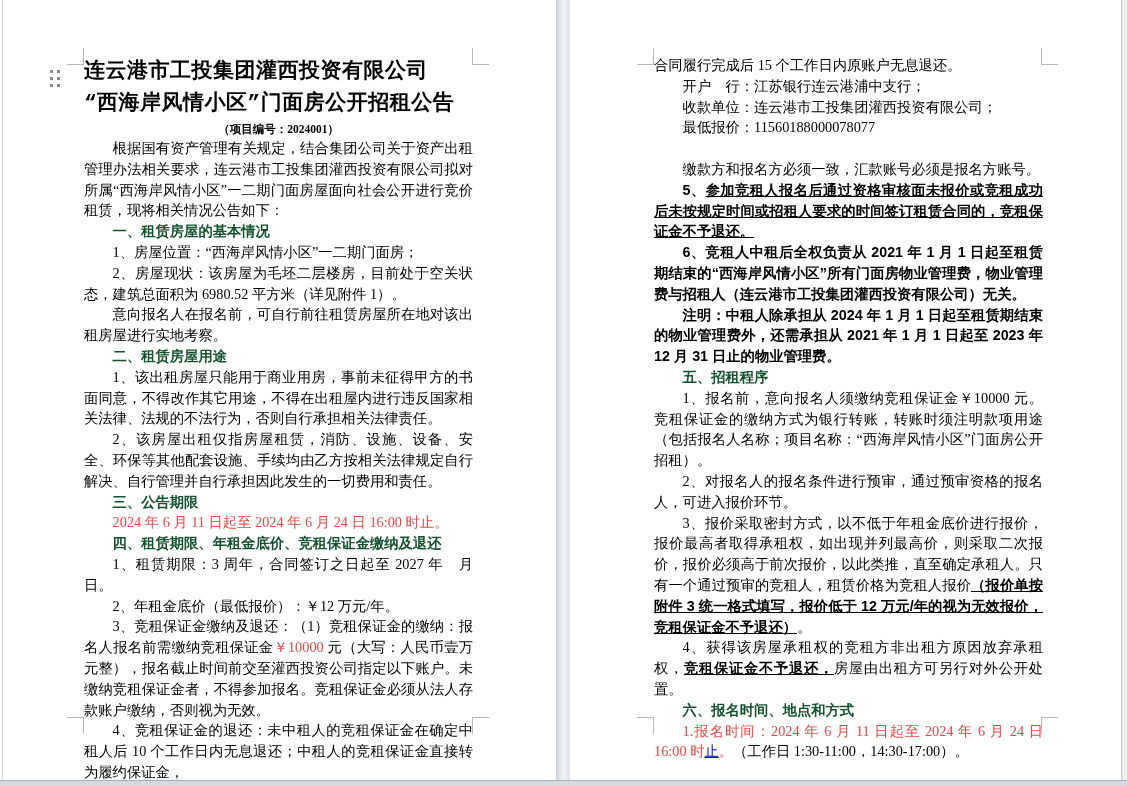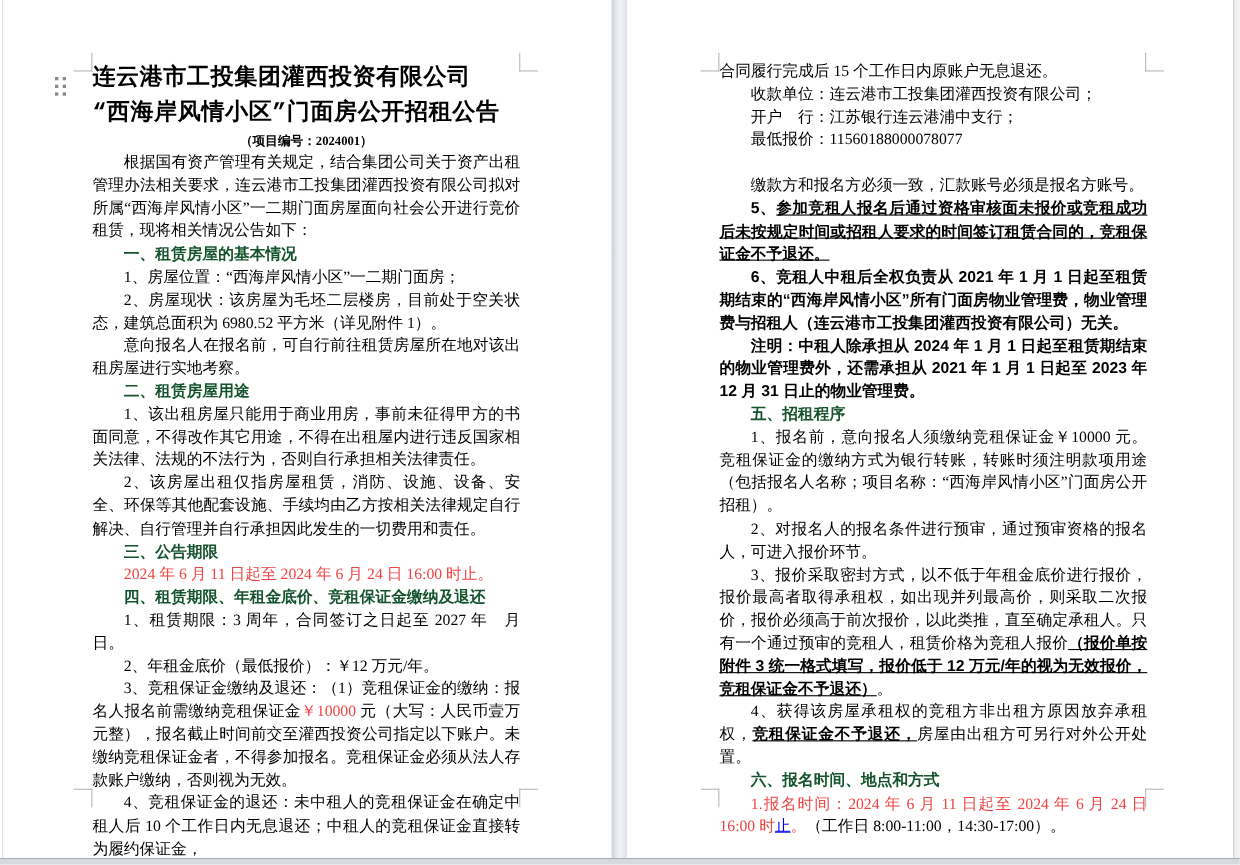--- a/index.html
+++ b/index.html
@@ -98,32 +98,32 @@
 
 <div class="page-divider"></div>
 
 <div class="page" id="page2">
   <div class="crop tl" style="left:67px;top:48px;"></div>
   <div class="crop tr" style="left:471px;top:48px;"></div>
   <div class="crop bl" style="left:67px;top:717px;"></div>
   <div class="crop br" style="left:471px;top:717px;"></div>
   <div class="content">
       <div class="para body"><span class="run-n">合同履行完成后 15 个工作日内原账户无息退还。</span></div>
+      <div class="para body indent"><span class="run-n">开户　行：江苏银行连云港浦中支行；</span></div>
       <div class="para body indent"><span class="run-n">收款单位：连云港市工投集团灌西投资有限公司；</span></div>
-      <div class="para body indent"><span class="run-n">开户　行：江苏银行连云港浦中支行；</span></div>
       <div class="para body indent"><span class="run-n">最低报价：11560188000078077</span></div>
       <div class="para blank">&nbsp;</div>
       <div class="para body indent"><span class="run-n">缴款方和报名方必须一致，汇款账号必须是报名方账号。</span></div>
       <div class="para body indent"><span class="run-b">5、</span><span class="run-bu">参加竞租人报名后通过资格审核面未报价或竞租成功后未按规定时间或招租人要求的时间签订租赁合同的，竞租保证金不予退还。</span></div>
       <div class="para body indent"><span class="run-b">6、竞租人中租后全权负责从 2021 年 1 月 1 日起至租赁期结束的“西海岸风情小区”所有门面房物业管理费，物业管理费与招租人（连云港市工投集团灌西投资有限公司）无关。</span></div>
       <div class="para body indent"><span class="run-b">注明：中租人除承担从 2024 年 1 月 1 日起至租赁期结束的物业管理费外，还需承担从 2021 年 1 月 1 日起至 2023 年 12 月 31 日止的物业管理费。</span></div>
       <div class="para heading indent"><span class="run-n">五、招租程序</span></div>
       <div class="para body indent"><span class="run-n">1、报名前，意向报名人须缴纳竞租保证金￥10000 元。竞租保证金的缴纳方式为银行转账，转账时须注明款项用途（包括报名人名称；项目名称：“西海岸风情小区”门面房公开招租）。</span></div>
       <div class="para body indent"><span class="run-n">2、对报名人的报名条件进行预审，通过预审资格的报名人，可进入报价环节。</span></div>
       <div class="para body indent"><span class="run-n">3、报价采取密封方式，以不低于年租金底价进行报价，报价最高者取得承租权，如出现并列最高价，则采取二次报价，报价必须高于前次报价，以此类推，直至确定承租人。只有一个通过预审的竞租人，租赁价格为竞租人报价</span><span class="run-bu">（报价单按附件 3 统一格式填写，报价低于 12 万元/年的视为无效报价，竞租保证金不予退还）</span><span class="run-n">。</span></div>
       <div class="para body indent"><span class="run-n">4、获得该房屋承租权的竞租方非出租方原因放弃承租权，</span><span class="run-bu">竞租保证金不予退还，</span><span class="run-n">房屋由出租方可另行对外公开处置。</span></div>
       <div class="para heading indent"><span class="run-n">六、报名时间、地点和方式</span></div>
-      <div class="para body indent"><span class="run-blue">1.报名时间：2024 年 6 月 11 日起至 2024 年 6 月 24 日 16:00 时</span><span class="run-blueu">止</span><span class="run-blue">。</span><span class="run-n">（工作日 8:00-11:00，14:30-17:00）。</span></div>
+      <div class="para body indent"><span class="run-blue">1.报名时间：2024 年 6 月 11 日起至 2024 年 6 月 24 日 16:00 时</span><span class="run-blueu">止</span><span class="run-blue">。</span><span class="run-n">（工作日 1:30-11:00，14:30-17:00）。</span></div>
     </div>
 </div>
 
 <div class="right-strip"></div>
 <div class="bottom-bar"></div>
 
 </body></html>

